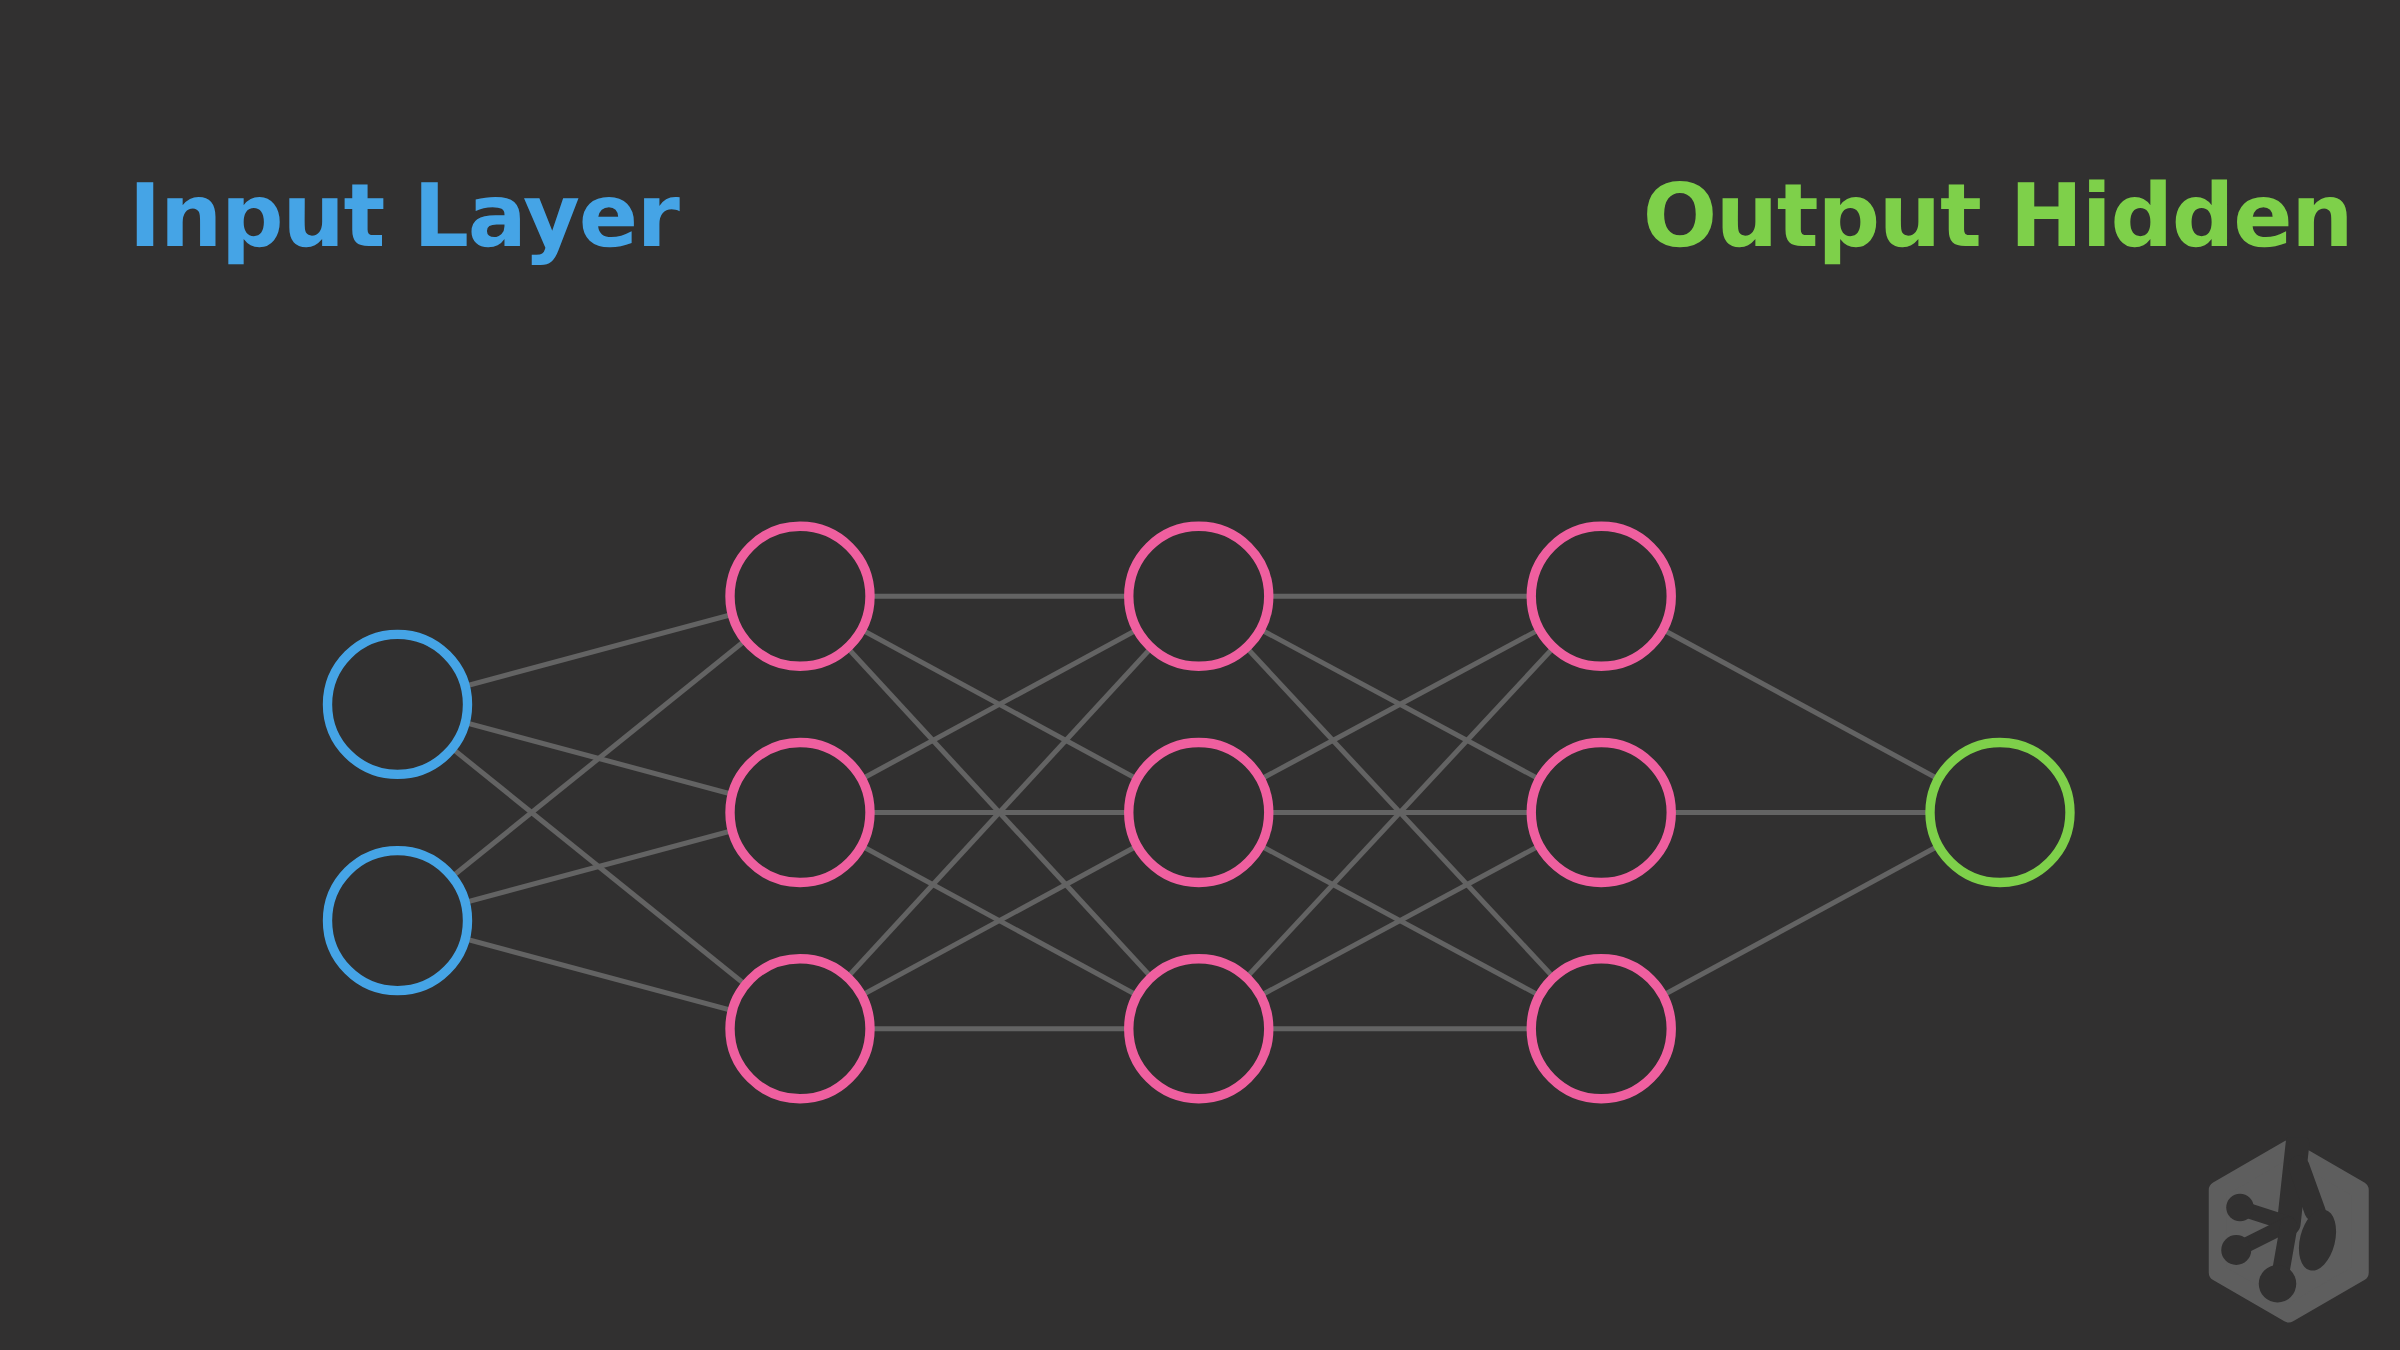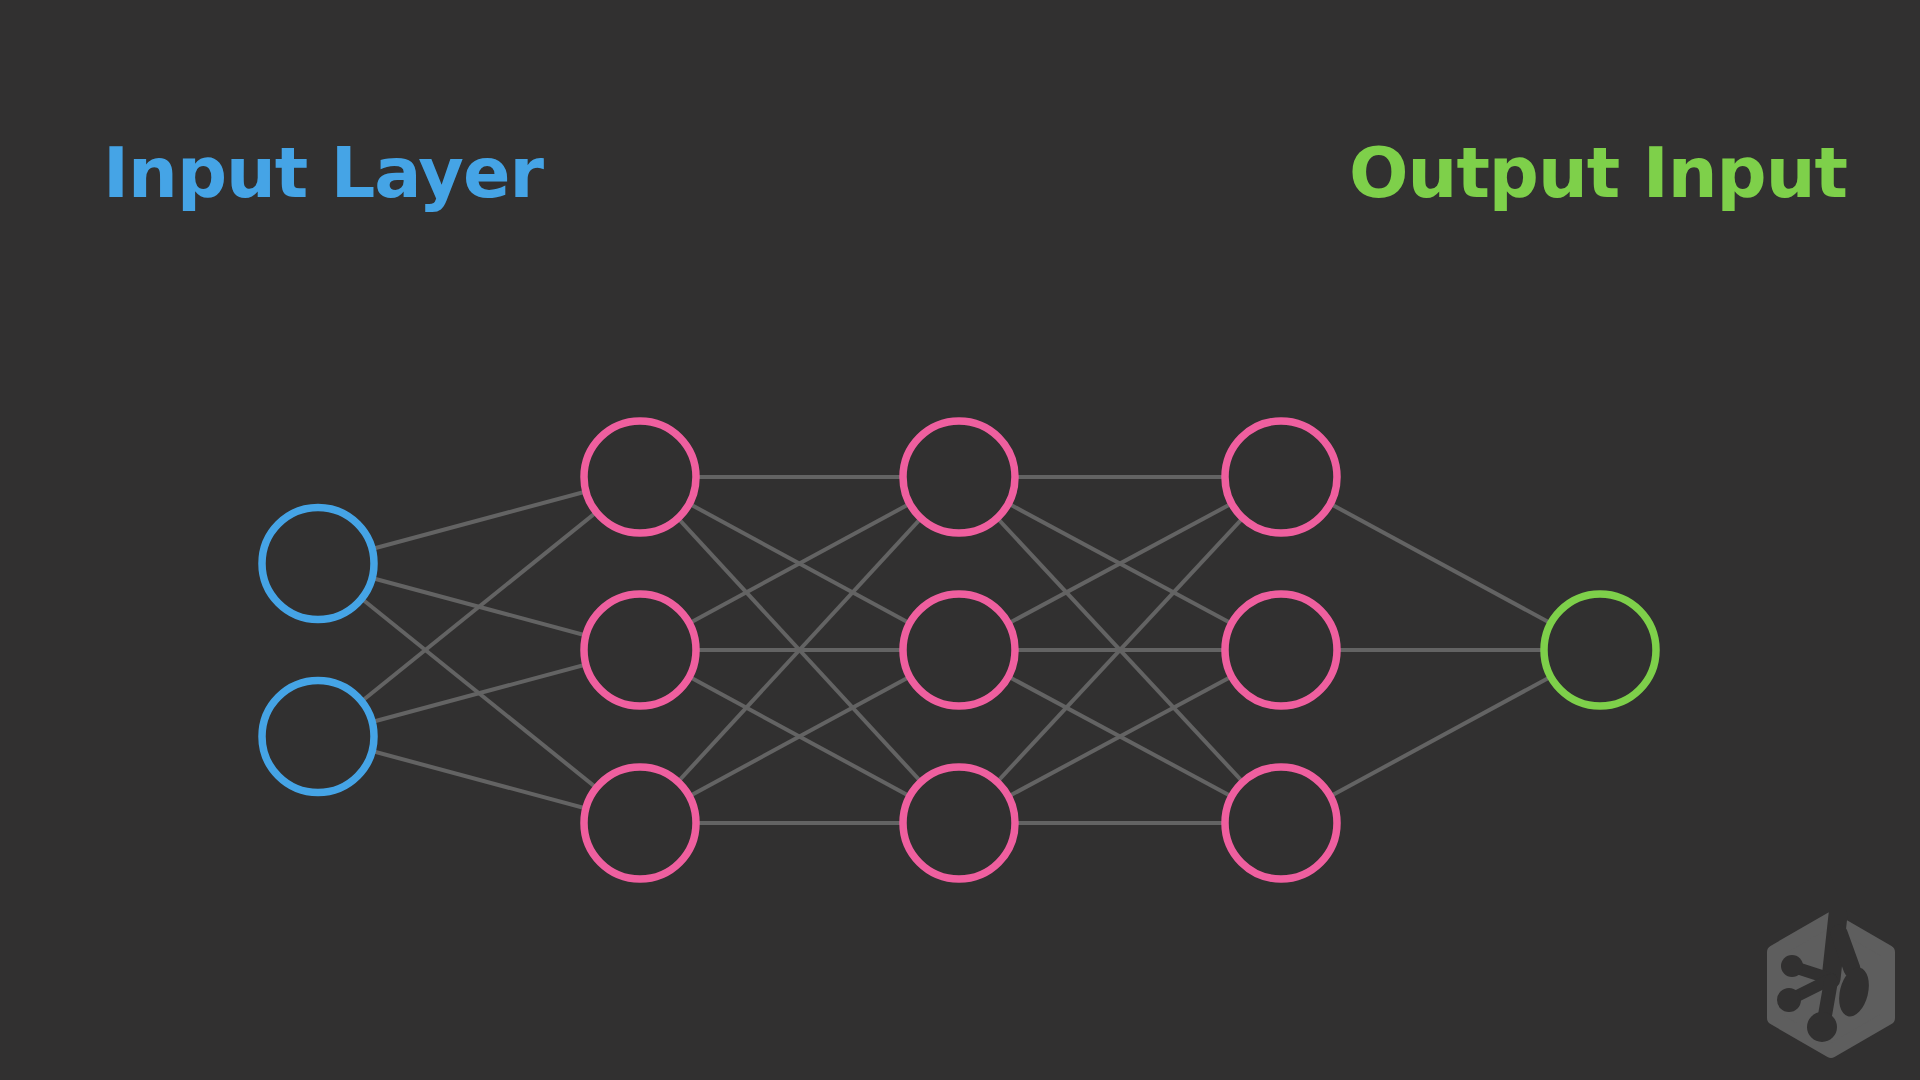--- a/index.html
+++ b/index.html
@@ -68,21 +68,21 @@
         <circle cx="959" cy="650" r="56" fill="#313030" stroke="#EF5F9F" stroke-width="7.5"></circle>
         <circle cx="959" cy="823" r="56" fill="#313030" stroke="#EF5F9F" stroke-width="7.5"></circle>
         <circle cx="1281" cy="477" r="56" fill="#313030" stroke="#EF5F9F" stroke-width="7.5"></circle>
         <circle cx="1281" cy="650" r="56" fill="#313030" stroke="#EF5F9F" stroke-width="7.5"></circle>
         <circle cx="1281" cy="823" r="56" fill="#313030" stroke="#EF5F9F" stroke-width="7.5"></circle>
         <circle cx="1600" cy="650" r="56" fill="#313030" stroke="#7ED04A" stroke-width="7.5"></circle>
       </g>
   </svg>
 
   <div class="layer-heading" style="color: rgb(69, 164, 230); left: 323px;">Input Layer</div>
-  <div class="layer-heading" style="color: rgb(126, 208, 74); left: 1598px;">Output Input</div>
+  <div class="layer-heading" style="color: rgb(126, 208, 74); left: 1598px;">Output Hidden</div>
 
   <svg id="logo" width="150" height="150" viewBox="-75 -75 150 150" style="left: 1754px; top: 910px;">
     <g id="logo-hex">
 
       <polygon id="hex-poly" points="2,-66 59,-33 59,33 2,66 -55,33 -55,-33" stroke-width="14" stroke-linejoin="round" fill="#5E5E5E" stroke="#5E5E5E"></polygon>
 
       <g id="logo-cutout">
         <path d="M 9,-70 L 2,-6" stroke-width="19" stroke-linecap="round" fill="none" stroke="#313030"></path>
         <path d="M 2,-6 L -32,-17" stroke-width="12" stroke-linecap="round" fill="none" stroke="#313030"></path>
         <circle cx="-37" cy="-19" r="11" fill="#313030"></circle>

